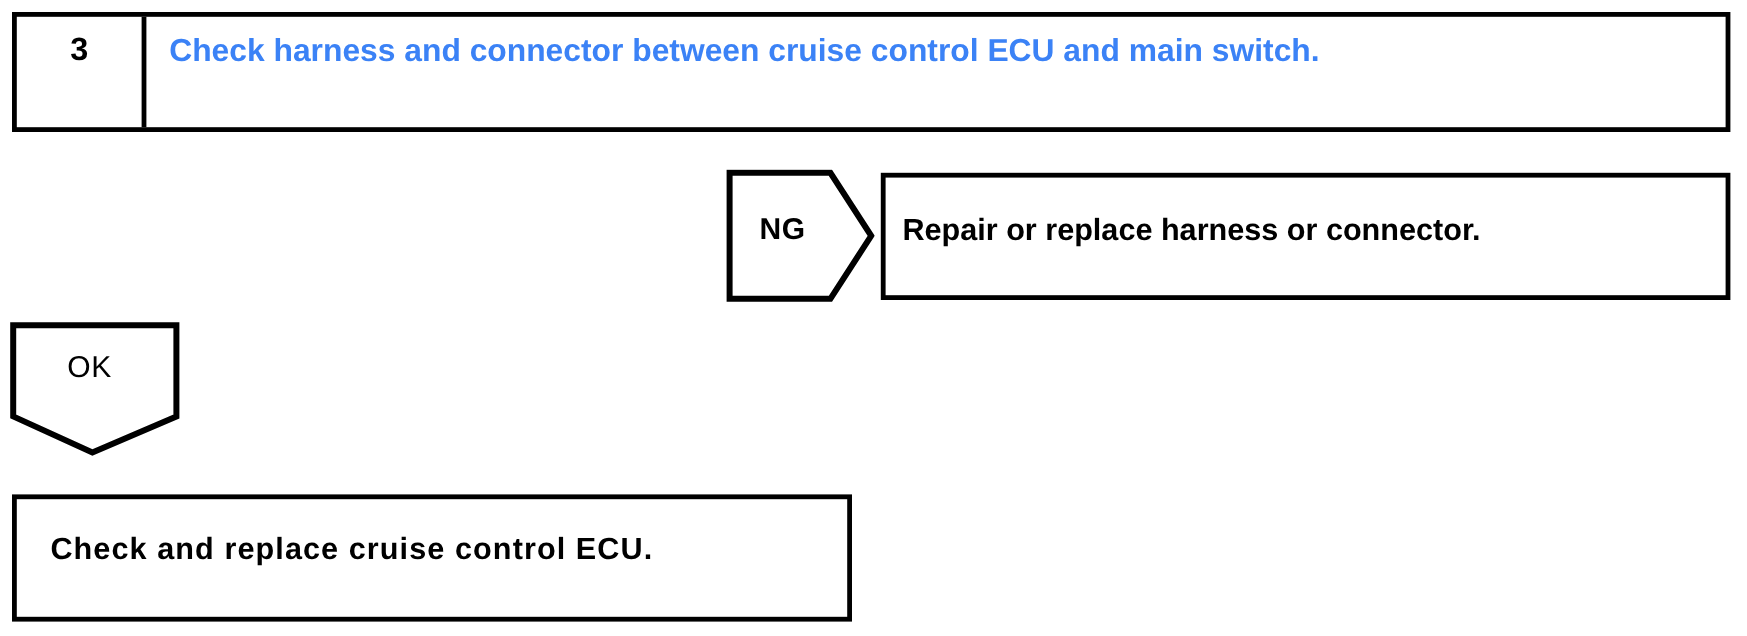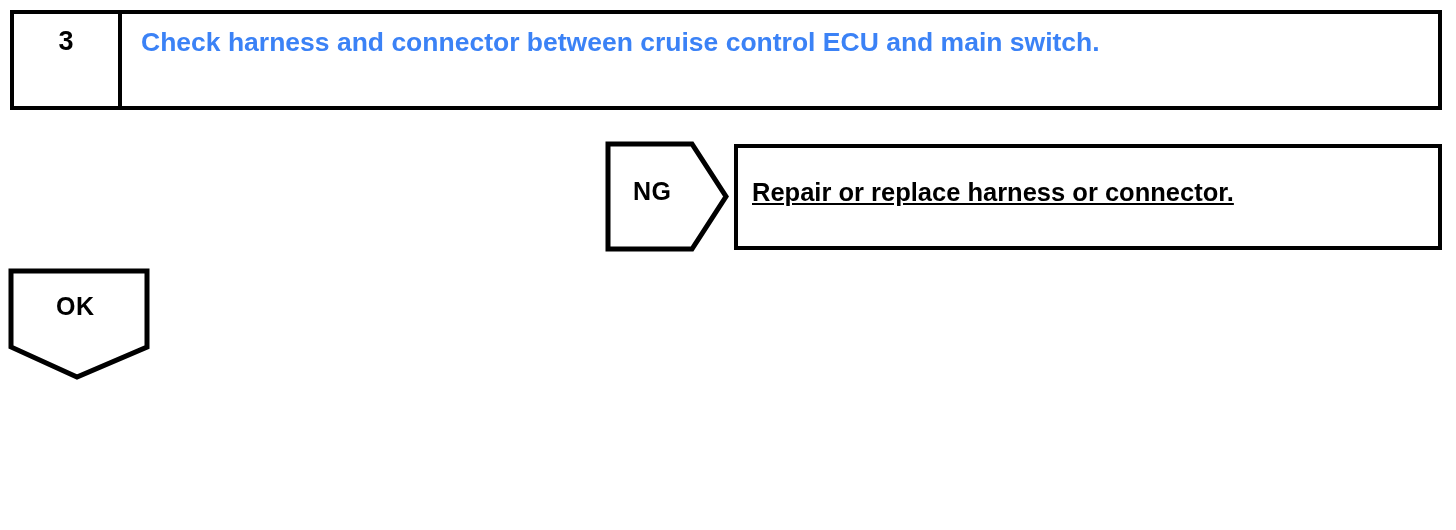--- a/index.html
+++ b/index.html
@@ -99,42 +99,41 @@
     box-sizing: border-box;
     background: #ffffff;
     padding: 30px 0 0 14px;
   }
   .repair-text {
     font-size: 25.5px;
     font-weight: bold;
     color: #000000;
     line-height: 1.1;
     white-space: nowrap;
-    text-decoration: underline;
   }
 
   
   .ok-arrow {
     position: absolute;
     left: 8px;
     top: 268px;
     width: 142px;
     height: 112px;
   }
   .ok-arrow svg {
     display: block;
     width: 142px;
     height: 112px;
   }
   .ok-label {
     position: absolute;
     left: 48px;
     top: 26px;
     font-size: 25px;
-    font-weight: bold;
+    font-weight: normal;
     color: #000000;
     line-height: 1;
     letter-spacing: 0.5px;
   }
 
   
   .final-box {
     position: absolute;
     left: 10px;
     top: 412px;
@@ -179,14 +178,17 @@
     <span class="repair-text">Repair or replace harness or connector.</span>
   </div>
 
   <div class="ok-arrow">
     <svg viewBox="0 0 142 112" xmlns="http://www.w3.org/2000/svg">
       <polygon points="3,3 139,3 139,79 69,109 3,79" fill="#ffffff" stroke="#000000" stroke-width="5" stroke-linejoin="miter"></polygon>
     </svg>
     <span class="ok-label">OK</span>
   </div>
 
+  <div class="final-box">
+    <span class="final-text">Check and replace cruise control ECU.</span>
+  </div>
 
 </div>
 
 </body></html>

